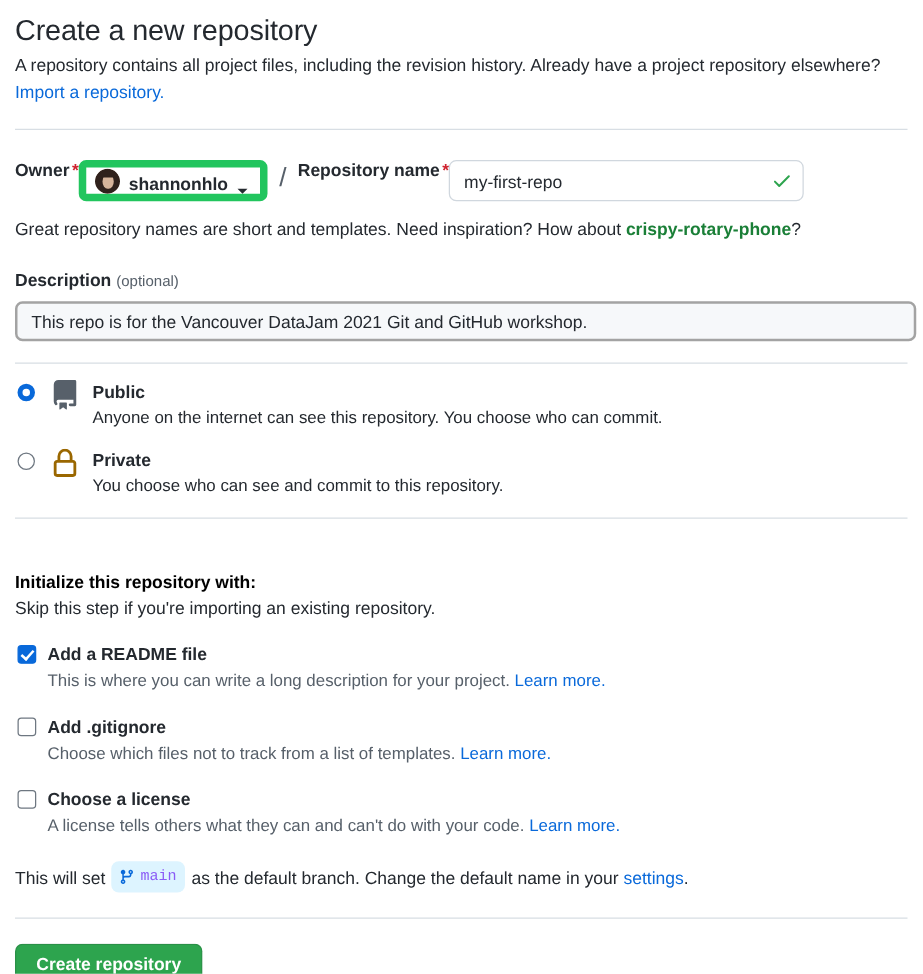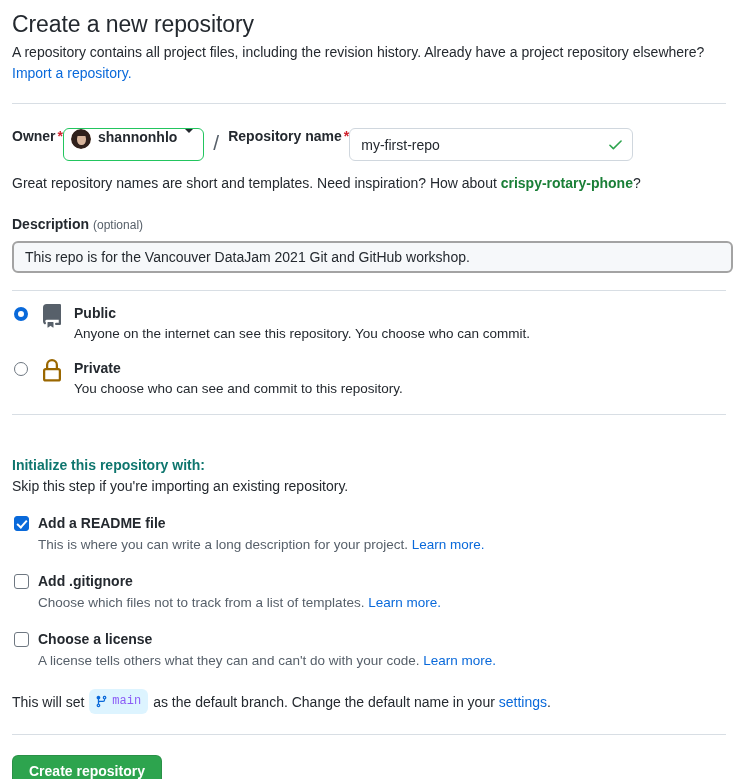--- a/index.html
+++ b/index.html
@@ -52,23 +52,23 @@
     font-weight: bold;
     color: #24292f;
     margin-bottom: 7px;
     line-height: 17px;
   }
   .req { color: #cf222e; font-weight: bold; margin-left: 2px; }
   .optional { font-weight: normal; color: #57606a; font-size: 12px; margin-left: 4px; }
 
   .owner-select {
     display: flex;
-    align-items: flex-start;
+    align-items: flex-end;
     height: 33px;
-    border: 1px solid #22c55e;
+    border: 6px solid #22c55e;
     border-radius: 6px;
     background: #ffffff;
     padding: 0 10px 0 7px;
     gap: 7px;
     cursor: pointer;
     font-size: 14px;
     color: #24292f;
     font-weight: 600;
   }
   .avatar {
@@ -169,21 +169,21 @@
     border: 4px solid #0969da;
     background: #ffffff;
   }
   .vis-icon { width: 24px; flex: none; margin: 0 10px 0 0; }
   .vis-text { display: flex; flex-direction: column; }
   .vis-title { font-size: 14px; font-weight: bold; color: #24292f; line-height: 18px; }
   .vis-desc { font-size: 13.5px; color: #24292f; line-height: 20px; margin-top: 2px; }
 
   
   .init-block { margin-top: 13px; }
-  .init-head { font-size: 14px; font-weight: bold; color: #0f766e; line-height: 20px; margin-top: 40px; }
+  .init-head { font-size: 14px; font-weight: bold; color: #000000; line-height: 20px; margin-top: 40px; }
   .init-sub { font-size: 14px; color: #24292f; line-height: 21px; margin-top: 1px; }
 
   .check-row { display: flex; align-items: flex-start; margin-top: 17px; }
   .checkbox {
     width: 15px; height: 15px;
     border: 1px solid #6e7781;
     border-radius: 3px;
     background: #fff;
     flex: none;
     margin: 2px 9px 0 2px;

